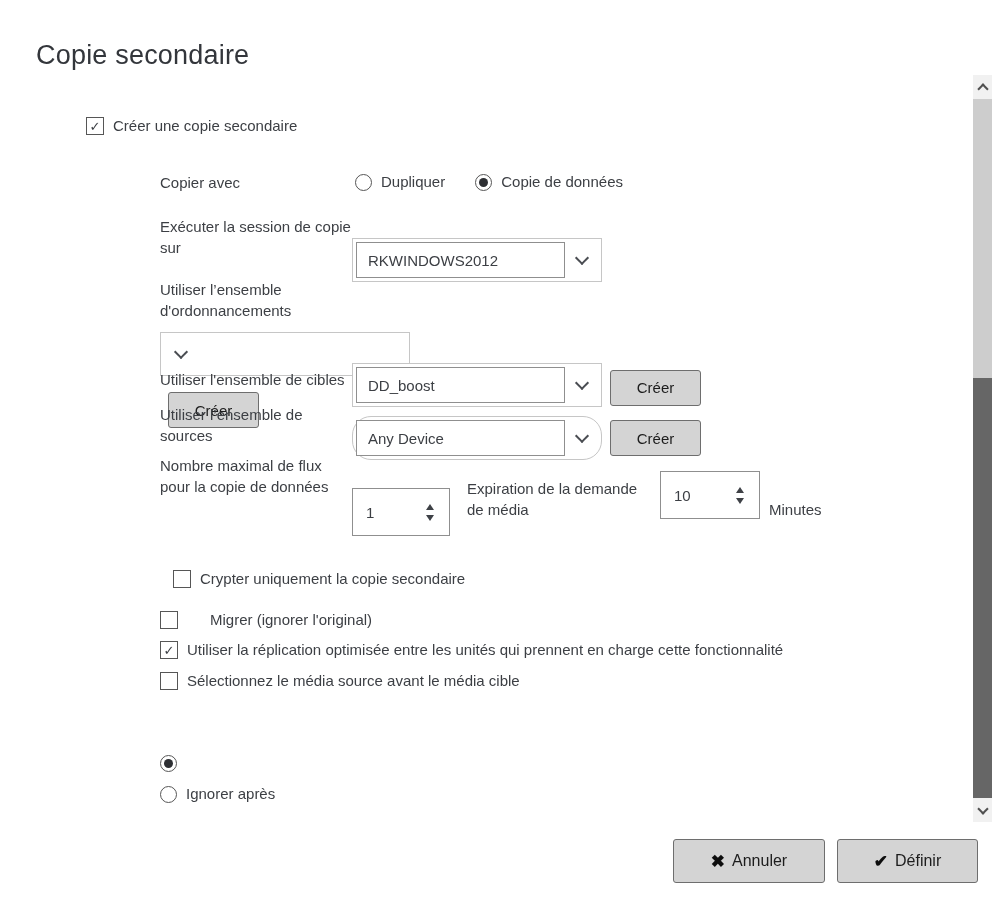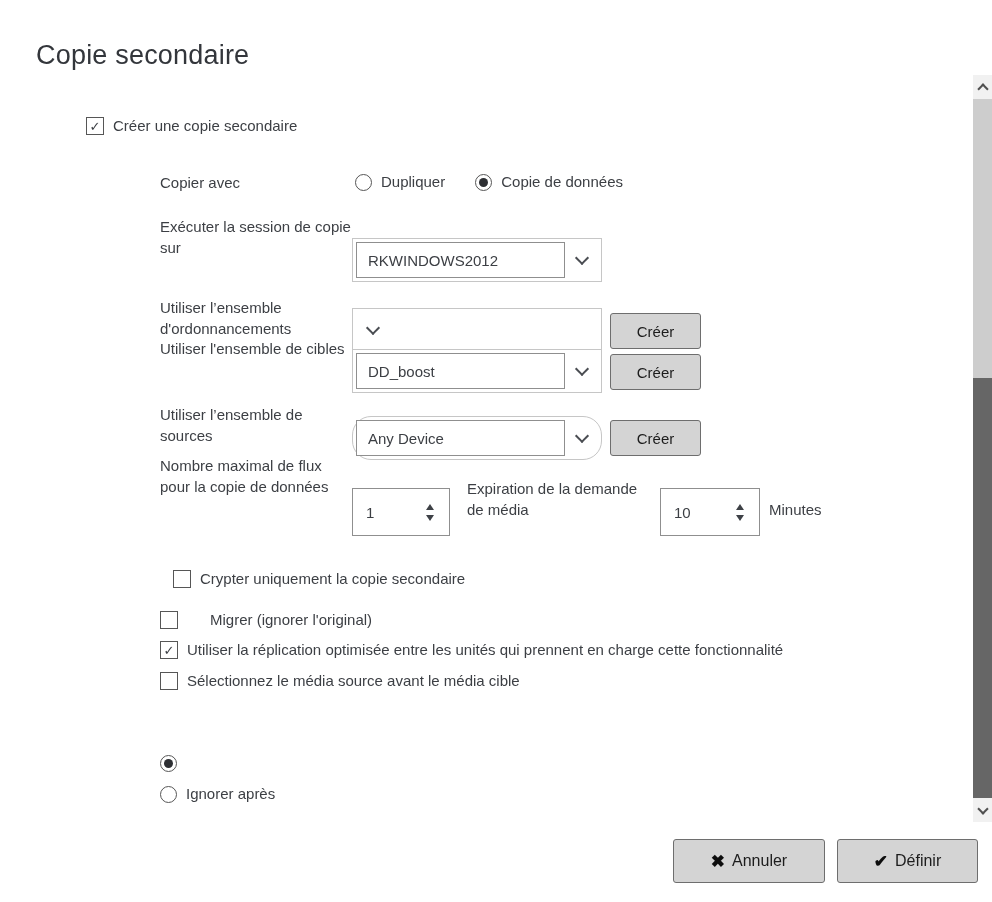--- a/index.html
+++ b/index.html
@@ -116,31 +116,31 @@
 <div class="abs form-row" style="top:216px;">
   <div class="f-label">Exécuter la session de copie sur</div>
   <div class="dropdown" style="margin-top:22px;">
     <div class="dd-field">RKWINDOWS2012</div>
     <div class="dd-arrow">
         <span class="chev"></span>
       </div>
   </div>
 </div>
 
-<div class="abs form-row" style="top:297px;">
+<div class="abs form-row" style="top:279px;flex-direction:column;">
   <div class="f-label">Utiliser l’ensemble d'ordonnancements</div>
   <div class="dropdown" style="margin-top:11px;">
     <div class="dd-arrow">
         <span class="chev"></span>
       </div>
   </div>
   <button class="btn btn-creer" style="margin-top:16px;margin-left:8px;">Créer</button>
 </div>
 
-<div class="abs form-row" style="top:338px;">
+<div class="abs form-row" style="top:352px;align-items:center;">
   <div class="f-label">Utiliser l'ensemble de cibles</div>
   <div class="dropdown" style="margin-top:11px;">
     <div class="dd-field">DD_boost</div>
     <div class="dd-arrow">
         <span class="chev"></span>
       </div>
   </div>
   <button class="btn btn-creer" style="margin-top:16px;margin-left:8px;">Créer</button>
 </div>
 
@@ -158,21 +158,21 @@
 <div class="abs form-row" style="top:455px;">
   <div class="f-label">Nombre maximal de flux pour la copie de données</div>
   <div class="spinner" style="width:98px;margin-top:33px;">
     <span class="sp-val">1</span>
     <span class="sp-arrows">
       <span class="tri-up"></span>
       <span class="tri-dn"></span>
     </span>
   </div>
   <div class="f-label" style="width:185px;margin-left:17px;margin-top:23px;">Expiration de la demande de média</div>
-  <div class="spinner" style="width:100px;margin-top:33px;margin-left:8px;">
+  <div class="spinner" style="width:100px;margin-top:16px;margin-left:8px;">
     <span class="sp-val">10</span>
     <span class="sp-arrows">
       <span class="tri-up"></span>
       <span class="tri-dn"></span>
     </span>
   </div>
   <div style="font-size:15px;margin-left:9px;margin-top:46px;">Minutes</div>
 </div>
 
 <div class="abs chk-row" style="left:173px;top:569px;">

